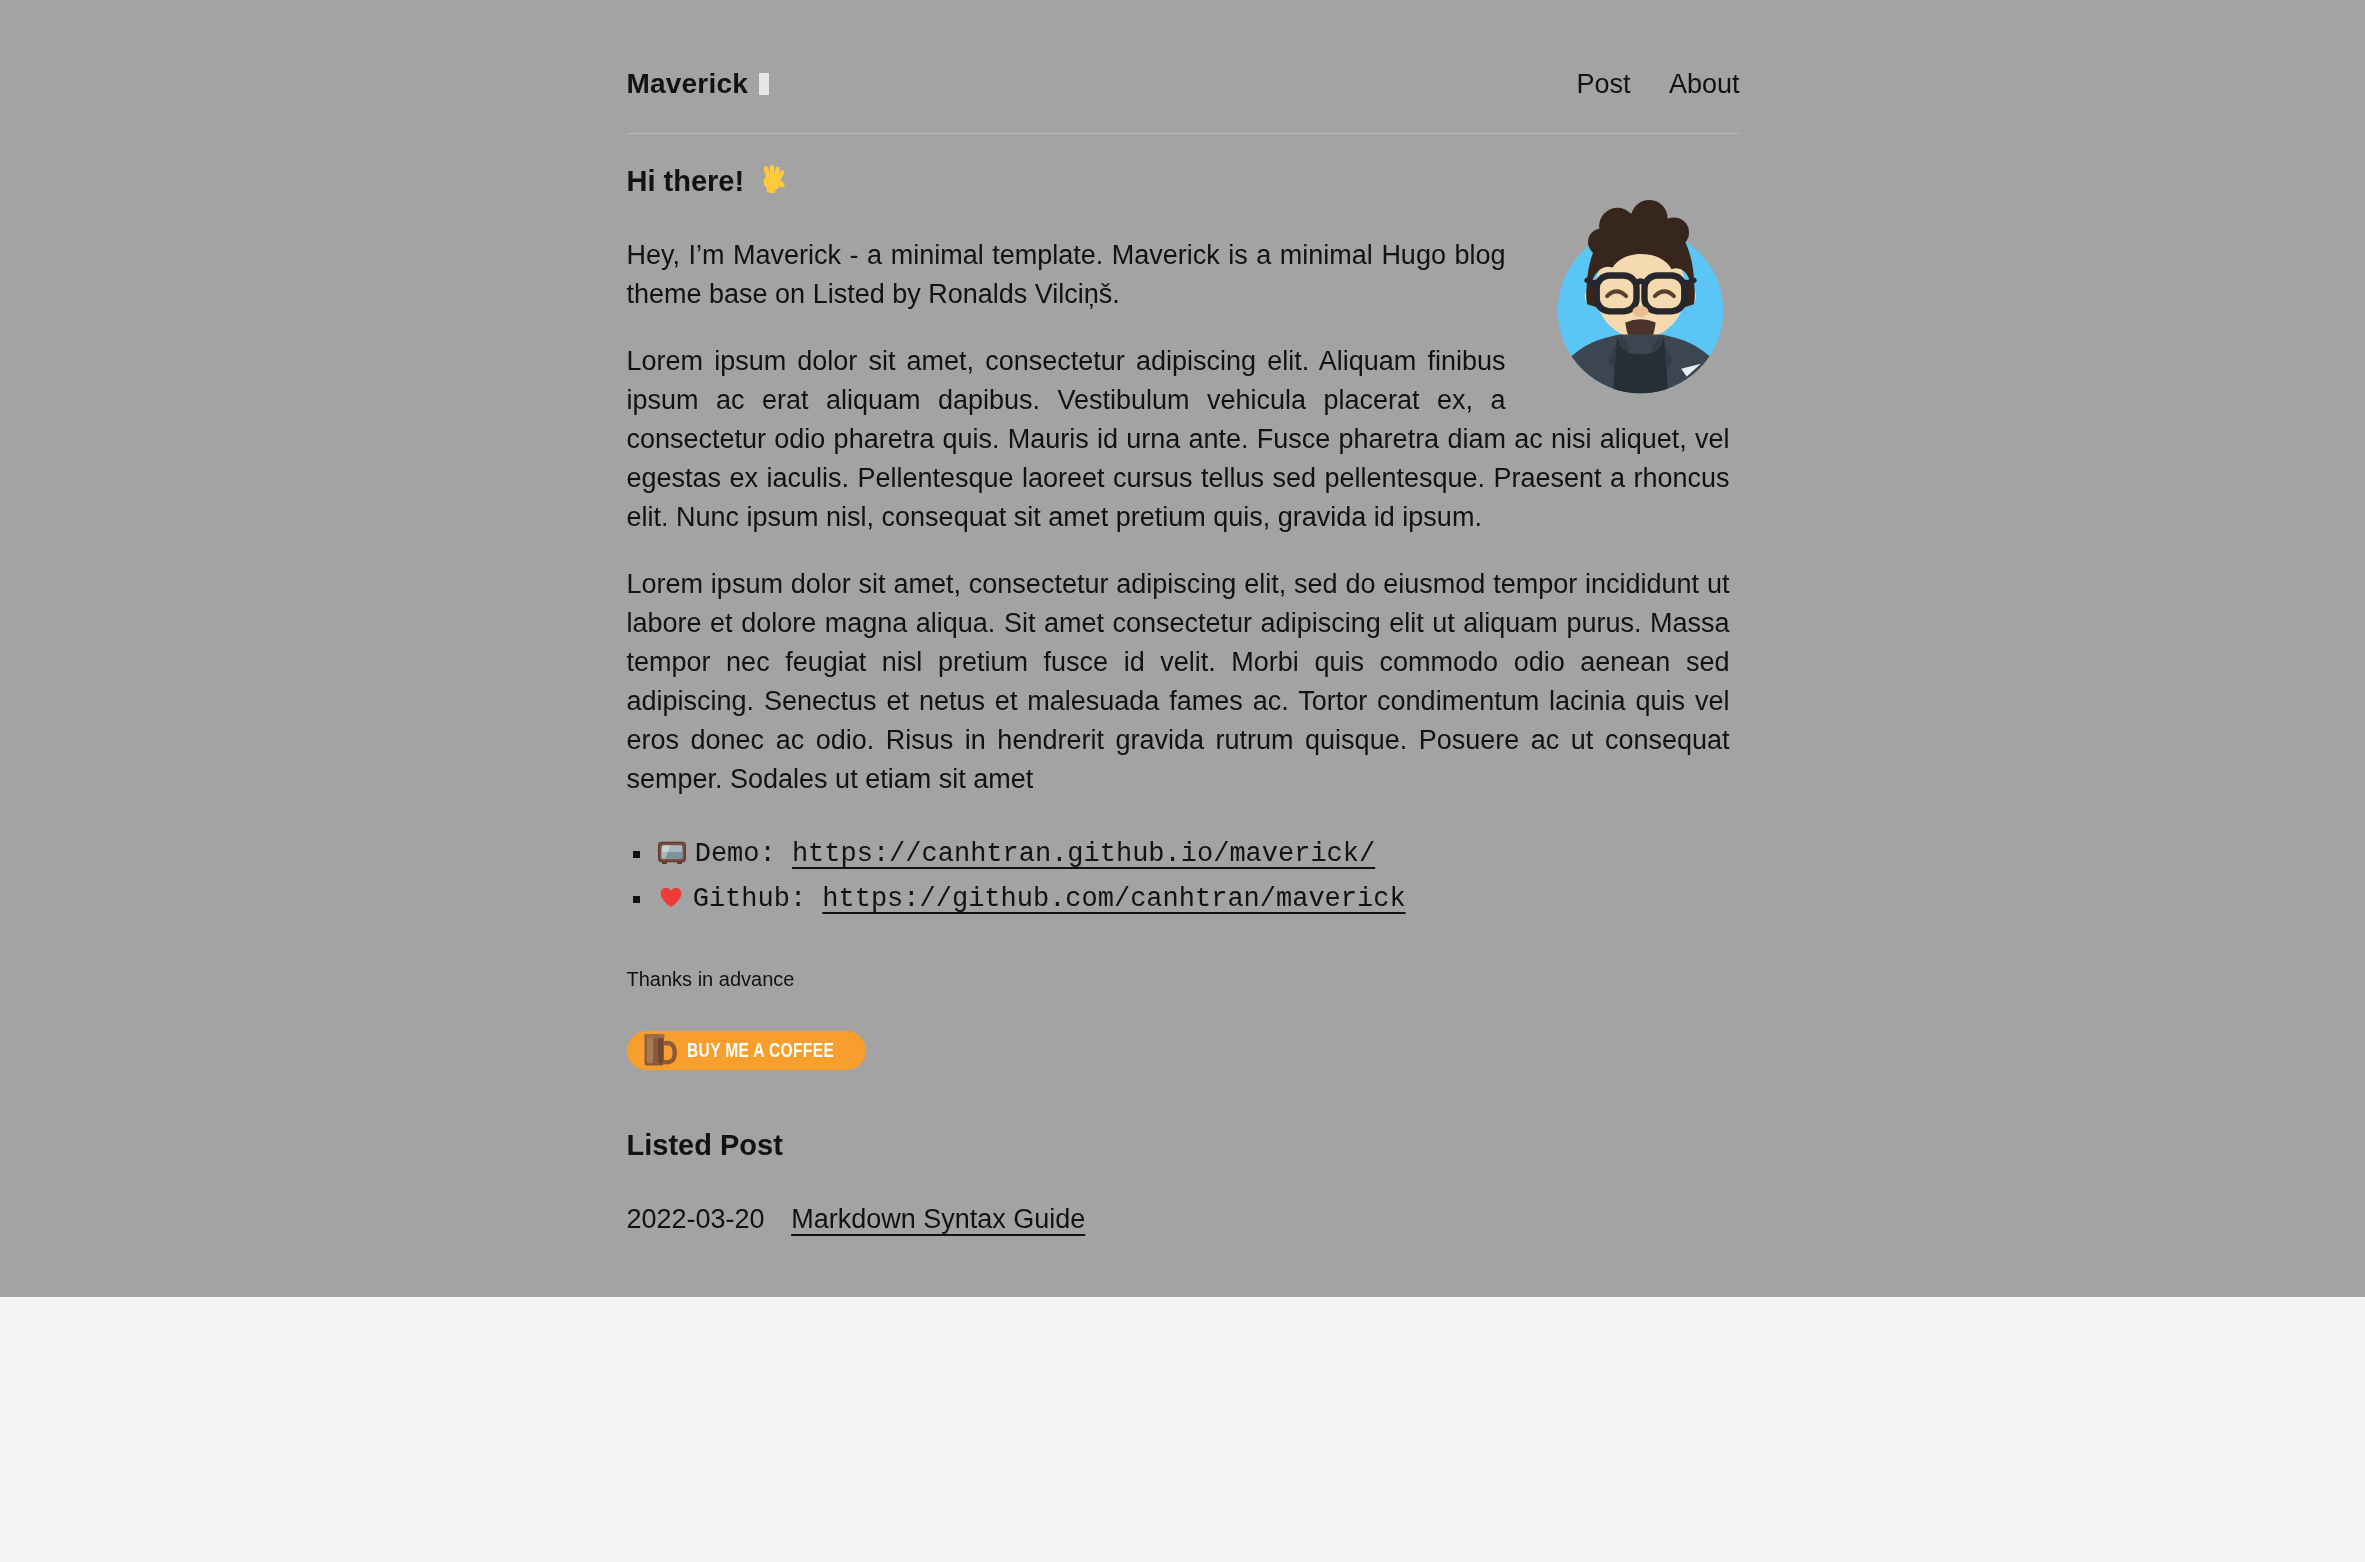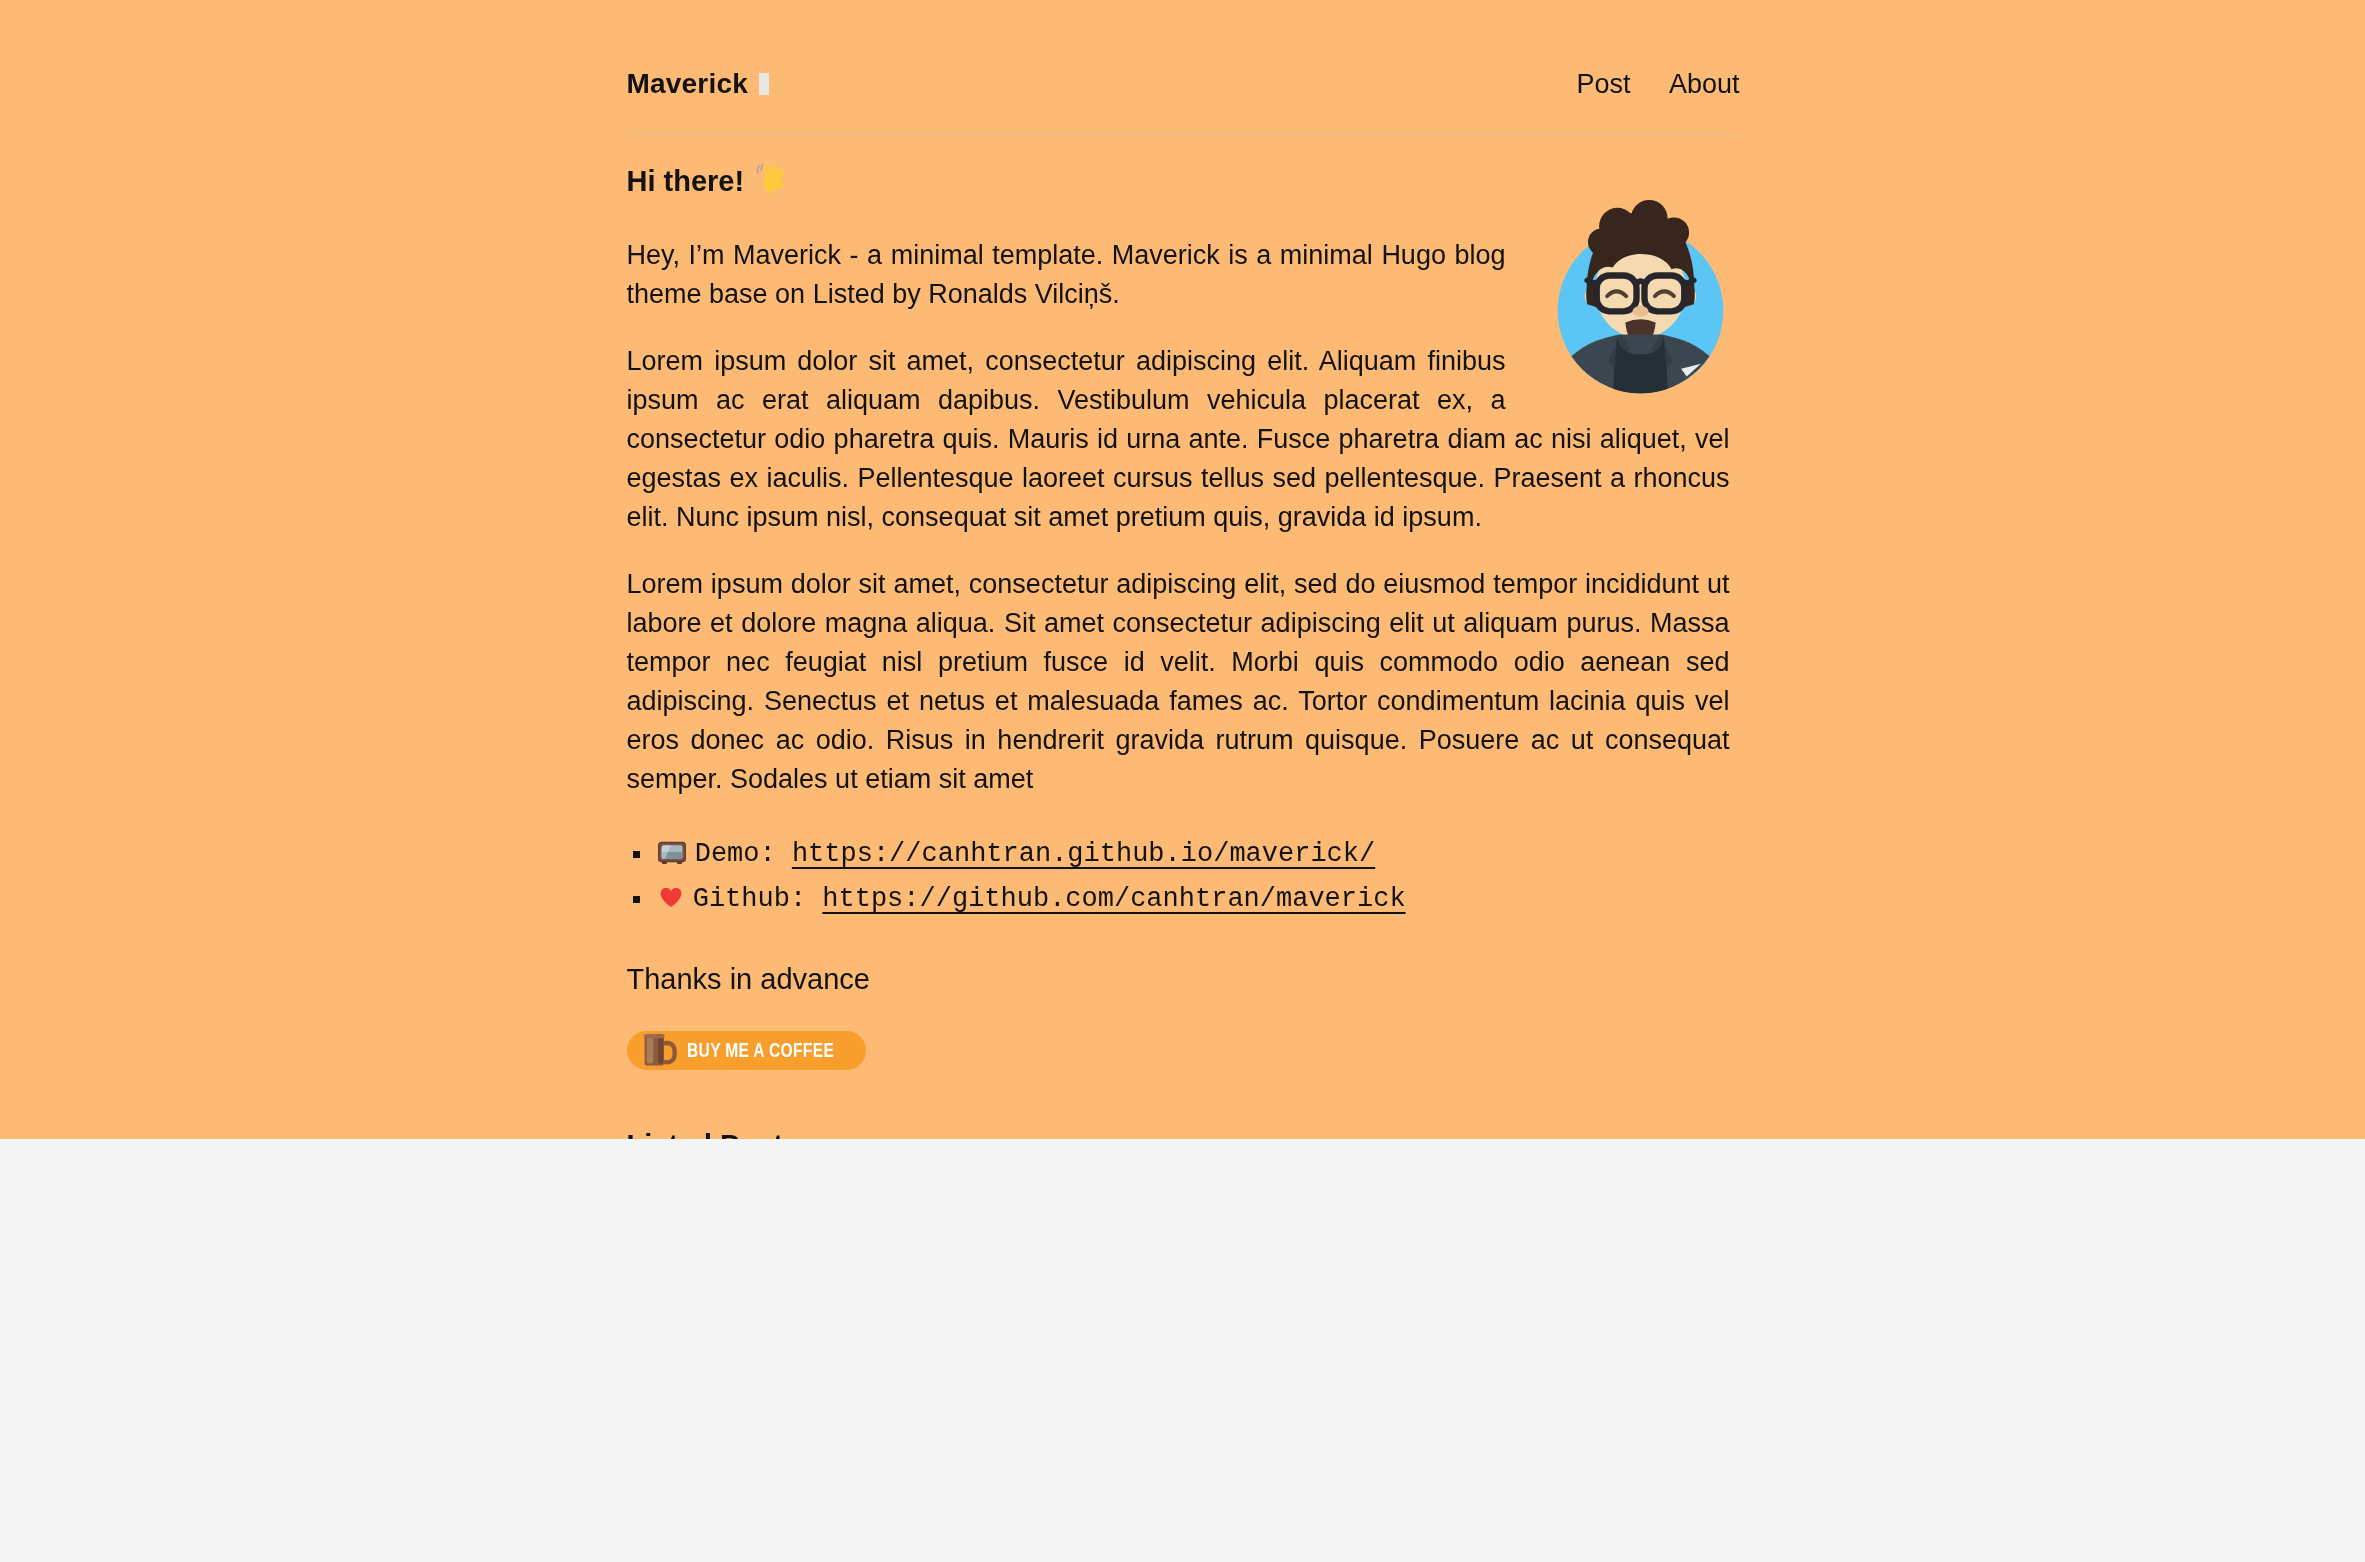--- a/index.html
+++ b/index.html
@@ -4,22 +4,22 @@
 <style>
   * { box-sizing: border-box; }
   html, body { margin: 0; padding: 0; }
   body {
     background: #f4f4f5;
     color: #121212;
     font-family: "Liberation Sans", sans-serif;
   }
   .page {
     width: 2366px;
-    height: 1139px;
-    background: #fdba74;
+    height: 1297px;
+    background: #a3a3a3;
     overflow: hidden;
   }
   .container {
     width: 1113px;
     margin: 0 auto;
     padding-top: 68px;
   }
 
   
   .site-header {
@@ -91,21 +91,21 @@
     display: inline-block;
     vertical-align: -5.5px;
     margin-right: 8px;
   }
   a.inline-link, a.post-link {
     color: #121212;
     text-decoration: underline;
     text-decoration-thickness: 2px;
     text-underline-offset: 5.5px;
   }
-  .thanks { font-size: 29px; line-height: 39px; margin: 0 0 32px 0; }
+  .thanks { font-size: 20px; line-height: 39px; margin: 0 0 32px 0; }
 
   
   .bmc-button {
     display: inline-flex;
     align-items: center;
     height: 39px;
     background: #f79e2c;
     border-radius: 20.5px;
     padding: 0 20.5px 0 9.5px;
     text-decoration: none;

